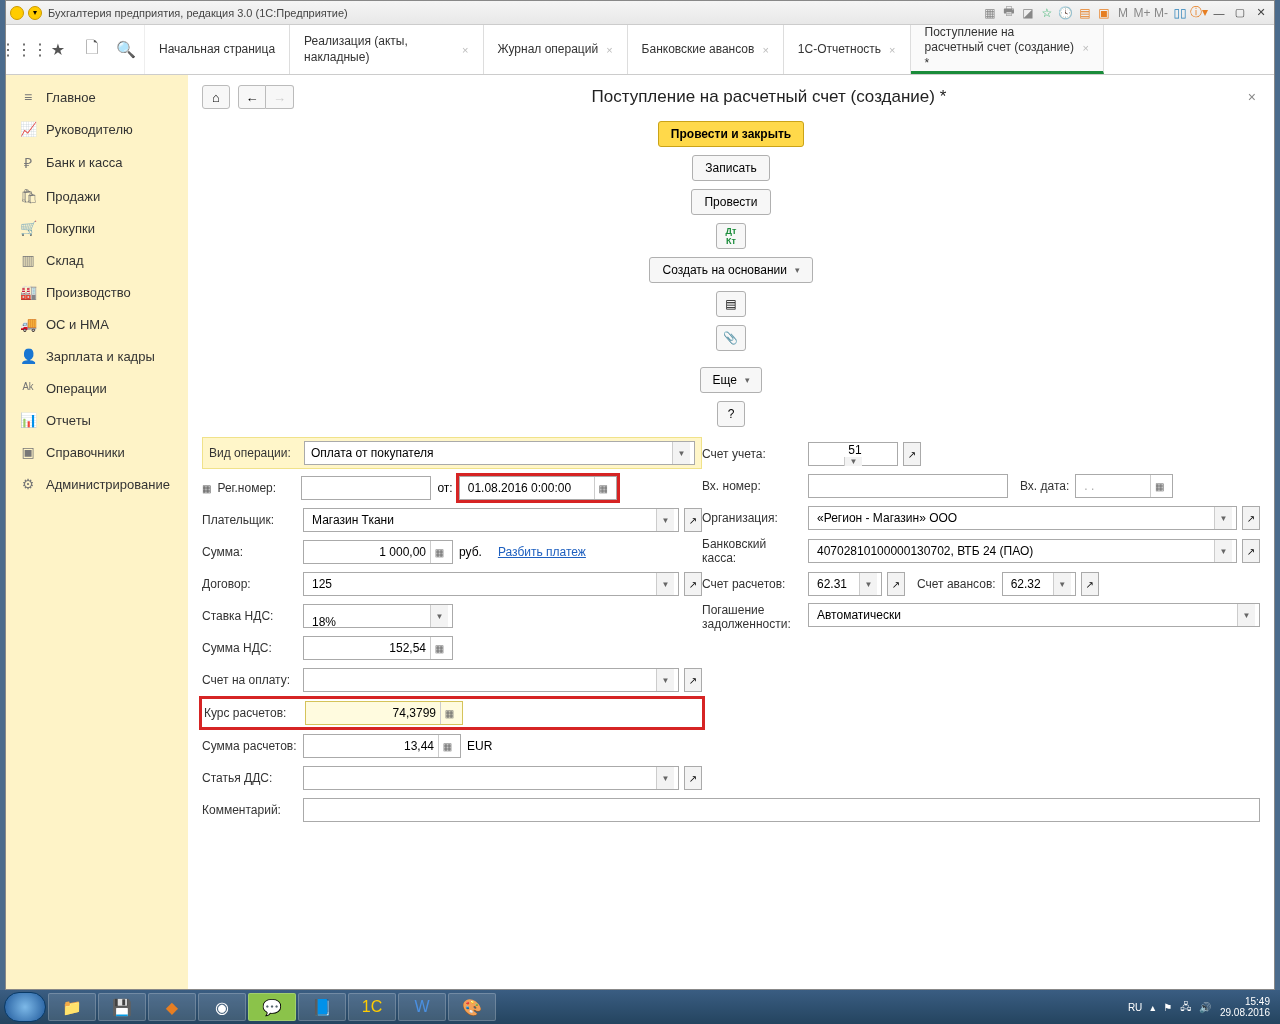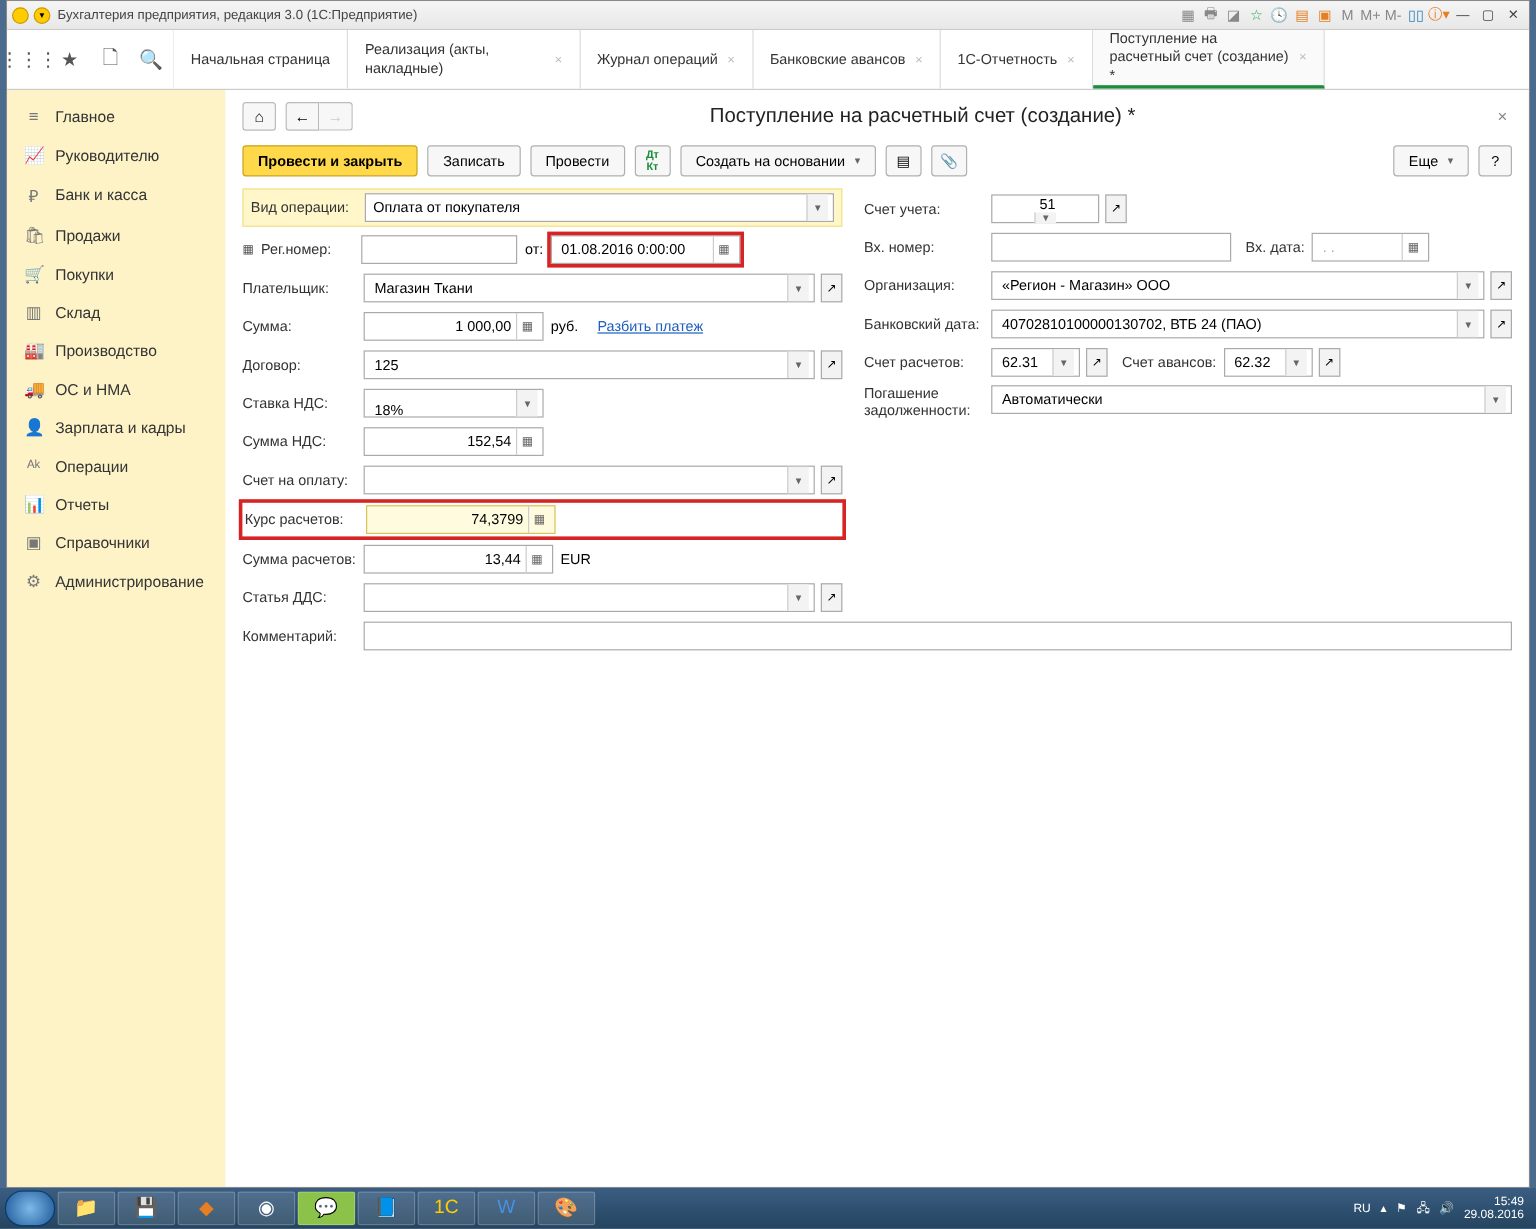--- a/index.html
+++ b/index.html
@@ -31,32 +31,32 @@
 .content { flex: 1; background: #fff; display: flex; flex-direction: column; overflow: auto; padding: 0; }
 .content-header { display: flex; align-items: center; padding: 10px 14px 6px 14px; gap:8px;}
 .nav-btn { width: 28px; height: 24px; border: 1px solid #bbb; background: #f7f7f7; border-radius: 3px; display: inline-flex; align-items: center; justify-content: center; cursor: pointer; font-size:13px;}
 .nav-btn-group{display:flex;}
 .nav-btn-group .nav-btn{border-radius:0;}
 .nav-btn-group .nav-btn:first-child{border-radius:3px 0 0 3px;}
 .nav-btn-group .nav-btn:last-child{border-radius:0 3px 3px 0; border-left:0;}
 .page-title { flex: 1; text-align: center; font-size: 17px; color: #222; }
 .close-x { color:#888; cursor:pointer; font-size:14px; padding:0 4px;}
 
-.action-bar { display:flex; align-items:center; gap:8px; padding:6px 14px 10px 14px; flex-wrap:wrap;}
+.action-bar { display:flex; align-items:center; gap:8px; padding:6px 14px 10px 14px; flex-wrap:wrap;flex-direction:column;}
 .btn { height:26px; padding:0 12px; border:1px solid #b0b0b0; background:#f7f7f7; border-radius:3px; font-size:12px; display:inline-flex; align-items:center; cursor:pointer;}
 .btn.primary { background:#ffd94a; border-color:#caa318; font-weight:bold;}
 .btn.icon-only{width:30px; padding:0; justify-content:center;}
 .btn.dropdown::after{content:"▾"; margin-left:8px; font-size:9px; color:#666;}
 .spacer{flex:1;}
 .btn.more{}
 .btn.help{width:28px;padding:0;justify-content:center;}
 
 .form-area { padding: 0 14px 14px 14px; }
 .yellow-band { background:#fff6c9; border:1px solid #f0e28a; padding:4px 6px; margin-bottom:6px; display:flex; align-items:center; height:32px;}
-.two-col { display:flex; gap:18px; }
+.two-col { display:flex; }
 .col{ }
 .col.left{flex:0 0 500px;}
 .col.right{flex:1;}
 .frow { display:flex; align-items:center; margin-bottom:6px; min-height:26px; gap:6px;}
 .flabel { width: 95px; font-size:12px; color:#333; flex-shrink:0;}
 .col.right .flabel{width:100px;}
 input[type=text], .select-box { height:24px; border:1px solid #aaa; padding:0 4px; font-size:12px; background:#fff;}
 .select-box{display:flex; align-items:center; position:relative;}
 .dd-btn{width:18px; height:22px; border-left:1px solid #ccc; display:inline-flex; align-items:center; justify-content:center; font-size:8px; color:#666; cursor:pointer; background:#f3f3f3;}
 .open-btn{width:18px; height:24px; border:1px solid #aaa; background:#f3f3f3; display:inline-flex; align-items:center; justify-content:center; font-size:10px; cursor:pointer; margin-left:-1px;}
@@ -344,21 +344,21 @@
             <div class="frow">
               <span class="flabel">Организация:</span>
               <div class="select-box" style="flex:1;">
                   <span style="flex:1;padding-left:4px;">«Регион - Магазин» ООО</span>
                   <span class="dd-btn">▼</span>
                 </div>
               <span class="open-btn">↗</span>
             </div>
 
             <div class="frow">
-              <span class="flabel">Банковский дата:</span>
+              <span class="flabel">Банковский касса:</span>
               <div class="select-box" style="flex:1;">
                   <span style="flex:1;padding-left:4px;">40702810100000130702, ВТБ 24 (ПАО)</span>
                   <span class="dd-btn">▼</span>
                 </div>
               <span class="open-btn">↗</span>
             </div>
 
             <div class="frow">
               <span class="flabel">Счет расчетов:</span>
               <div class="select-box" style="width:74px;">

